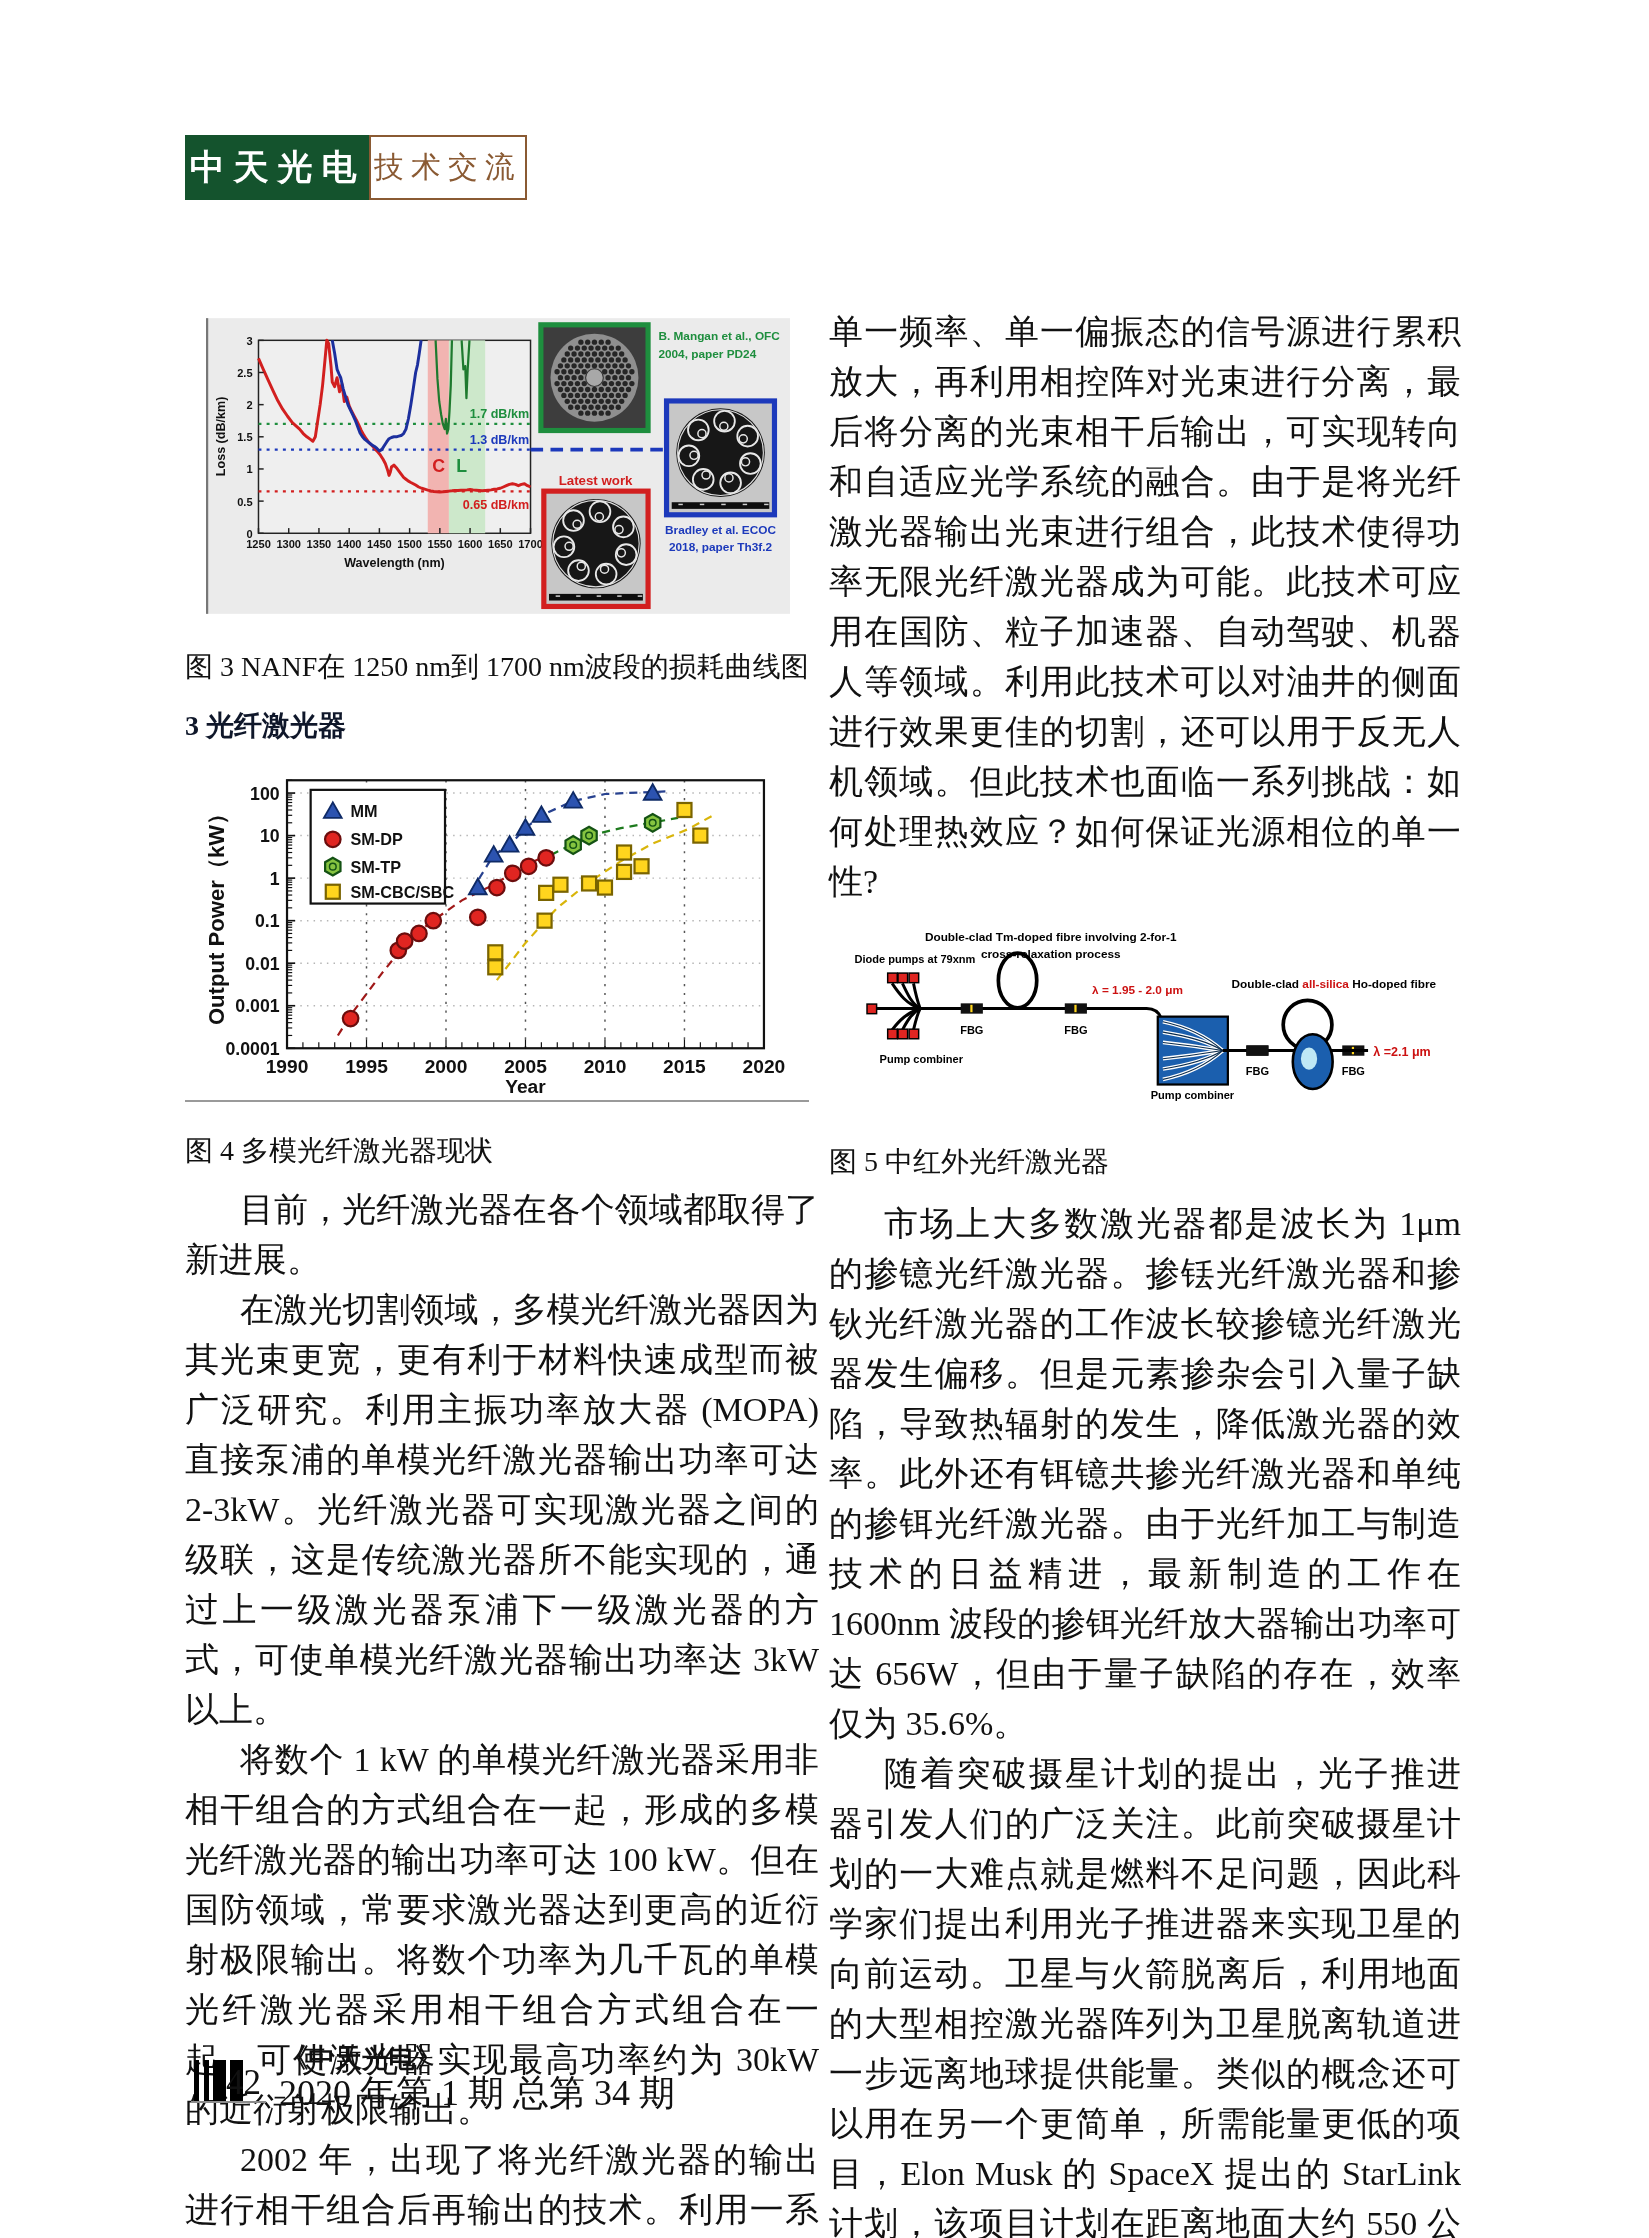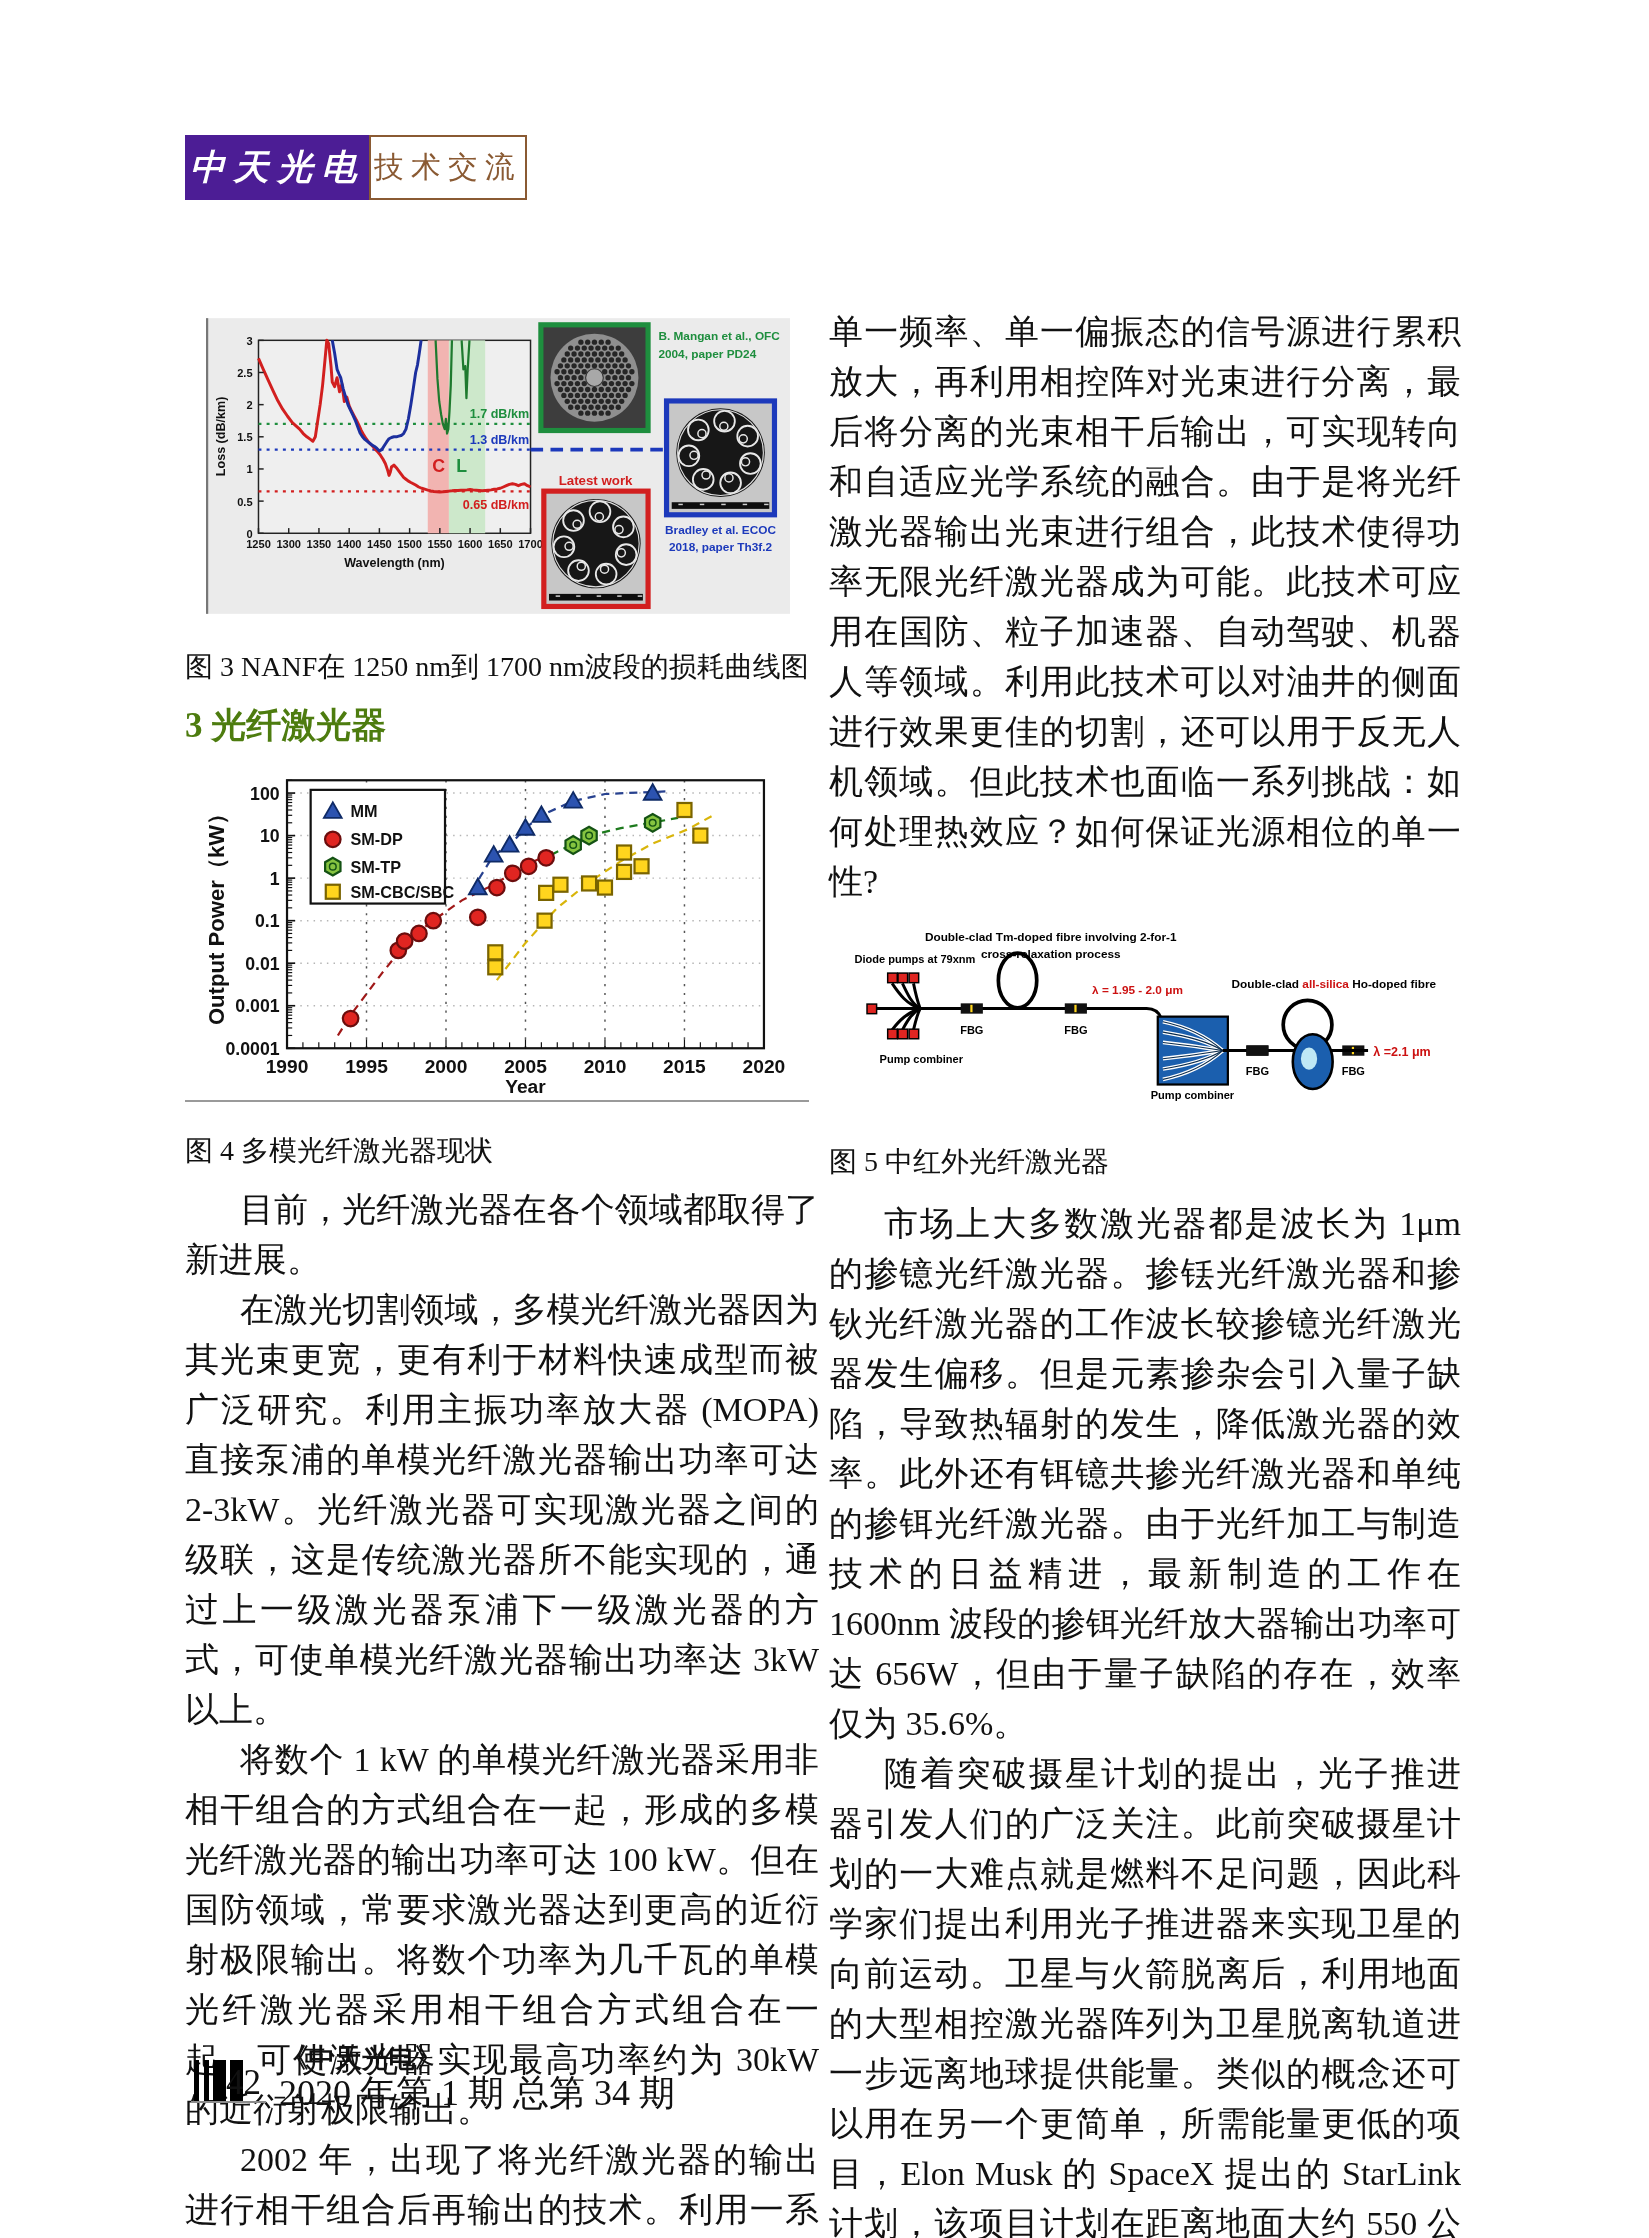--- a/index.html
+++ b/index.html
@@ -1,38 +1,38 @@
 <!DOCTYPE html>
 <html style="font-size:11.8px"><head>
 <meta charset="utf-8">
 <style>
   html,body{margin:0;padding:0;background:#fff;}
   body{width:1649px;height:2239px;position:relative;overflow:hidden;
        font-family:"Liberation Serif","DejaVu Serif",serif;color:#111;}
   .abs{position:absolute;}
   
-  .brand-box{left:185px;top:135px;width:185px;height:65px;background:#4c1d95;
-             display:flex;align-items:center;justify-content:center;font-style:italic;}
+  .brand-box{left:185px;top:135px;width:185px;height:65px;background:#14532d;
+             display:flex;align-items:center;justify-content:center;}
   .brand-box span{color:#fff;font-size:35px;font-weight:bold;letter-spacing:8.9px;
                   font-family:"Liberation Serif",serif;}
   .section-box{left:369px;top:135px;width:158px;height:65px;background:#fff;
                border:2.2px solid #8a5a33;box-sizing:border-box;
                display:flex;align-items:center;justify-content:center;}
   .section-box span{color:#8a5a33;font-size:29.6px;letter-spacing:7.4px;}
   
   .col-left{left:185px;top:318px;width:634px;}
   .col-right{left:829px;top:307px;width:632px;}
   .body-par{margin:0;font-size:34px;line-height:50px;text-align:justify;
             text-indent:55px;}
   .noindent{text-indent:0;}
   .caption{font-size:28px;line-height:37px;}
   .cap3{margin-top:34px;}
   .cap4{margin-top:30px;}
   .cap5{margin-top:11.8px;}
-  .heading{margin:19px 0 0 0;font-size:35px;line-height:43px;font-weight:bold;color:#4d7c0f;}
+  .heading{margin:19px 0 0 0;font-size:28px;line-height:43px;font-weight:bold;color:#0f172a;}
   .fig3-wrap{margin-top:0;width:584px;height:296px;margin-left:20.7px;}
   .fig4-wrap{margin-top:18.5px;width:598px;height:329px;margin-left:8.9px;}
   .fig4-divider{margin-top:5.9px;width:624px;height:1.5px;background:#9a9a9a;}
   .fig5-wrap{margin-top:10.3px;width:628px;height:214px;}
   .p-first{margin-top:16.3px;}
   .p-r1{margin-top:19px;}
   svg{display:block;}
   .dlab{font-family:"Liberation Sans","DejaVu Sans",sans-serif;font-weight:bold;}
   
   .footer-bars{left:194px;top:2060px;display:flex;align-items:flex-end;gap:4.4px;height:41px;}

